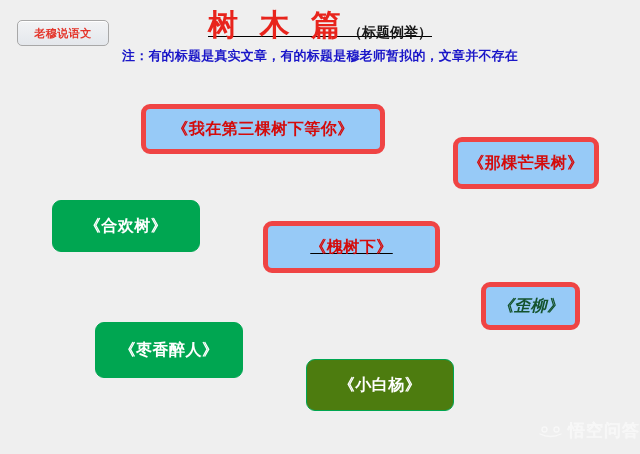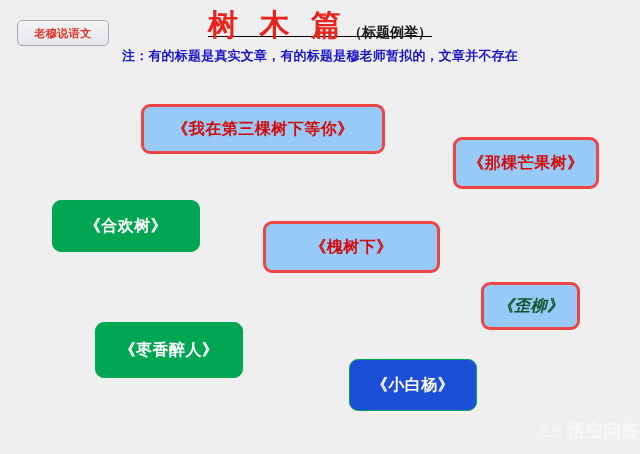--- a/index.html
+++ b/index.html
@@ -102,21 +102,21 @@
   }
   .box-label {
     font-size: 16px;
     font-weight: bold;
     letter-spacing: 0.5px;
     white-space: nowrap;
     font-family: "Liberation Serif", "DejaVu Serif", serif;
   }
   .box.blue {
     background: #97caf7;
-    border: 3px solid #ef4444;
+    border: 5px solid #ef4444;
   }
   .box.blue .box-label {
     color: #d40b0b;
   }
   .box.green {
     background: #00a651;
     border: 1px solid #00a651;
   }
   .box.green .box-label {
     color: #ffffff;
@@ -166,30 +166,30 @@
 
   <div class="box blue" style="left: 141px; top: 104px; width: 244px; height: 50px; background: rgb(151, 202, 247);">
     <span class="box-label" style="color: rgb(212, 11, 11);">《我在第三棵树下等你》</span>
   </div>
   <div class="box blue" style="left: 453px; top: 137px; width: 146px; height: 52px; background: rgb(151, 202, 247);">
     <span class="box-label" style="color: rgb(212, 11, 11);">《那棵芒果树》</span>
   </div>
   <div class="box green" style="left: 52px; top: 200px; width: 148px; height: 52px; background: rgb(0, 166, 81);">
     <span class="box-label" style="color: rgb(255, 255, 255);">《合欢树》</span>
   </div>
-  <div class="box blue" style="left: 263px; top: 221px; width: 177px; height: 52px; background: rgb(151, 202, 247);">
+  <div class="box blue" style="left: 263px; top: 221px; width: 177px; height: 52px; background: rgb(151, 202, 247); text-decoration: underline;">
     <span class="box-label" style="color: rgb(212, 11, 11);">《槐树下》</span>
   </div>
   <div class="box blue" style="left: 481px; top: 282px; width: 99px; height: 48px; background: rgb(151, 202, 247);">
     <span class="box-label" style="color: #14532d; font-style: italic;">《歪柳》</span>
   </div>
   <div class="box green" style="left: 95px; top: 322px; width: 148px; height: 56px; background: rgb(0, 166, 81);">
     <span class="box-label" style="color: rgb(255, 255, 255);">《枣香醉人》</span>
   </div>
-  <div class="box green" style="left: 306px; top: 359px; width: 128px; height: 52px; background: #1d4ed8; margin-left: 43px;">
+  <div class="box green" style="left: 306px; top: 359px; width: 148px; height: 52px; background: #4d7c0f;">
     <span class="box-label" style="color: rgb(255, 255, 255);">《小白杨》</span>
   </div>
 
   <div class="watermark">
     <span class="wm-logo">
       <svg viewBox="0 0 46 28" width="23" height="14" aria-hidden="true">
         <g fill="none" stroke="#ffffff" stroke-width="2.6" stroke-linecap="round">
           <circle cx="11" cy="11" r="5"></circle>
           <circle cx="35" cy="11" r="5"></circle>
           <path d="M2 20 q21 10 42 0"></path>

